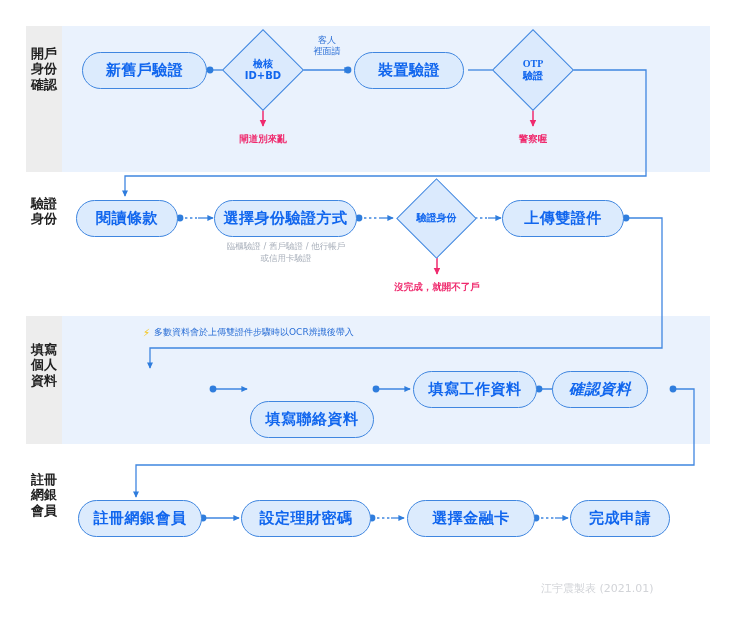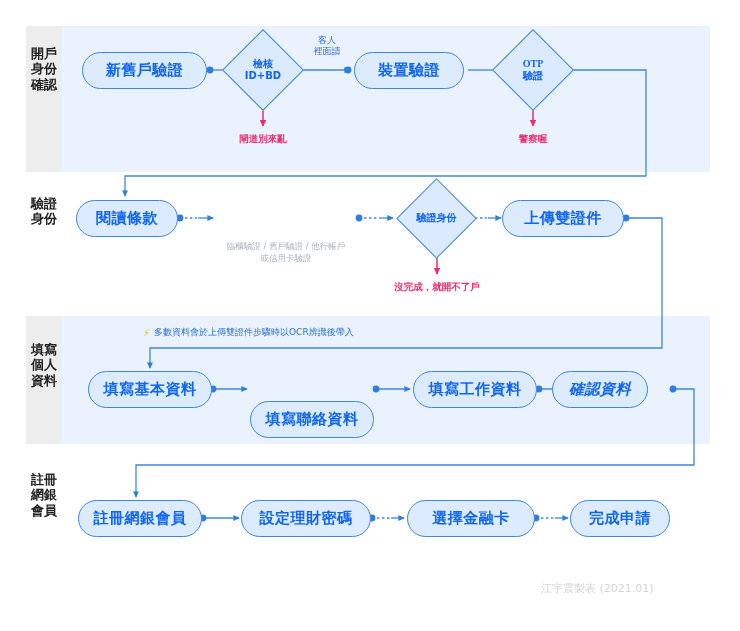--- a/index.html
+++ b/index.html
@@ -217,36 +217,36 @@
   <div class="node" style="left:354px;top:52px;width:110px;height:37px;">裝置驗證</div>
 
   <div class="diamond" style="left:504px;top:41px;width:58px;height:58px;"></div>
   <div class="diamond-text small" style="left:503px;top:41px;width:60px;height:58px;">OTP
 驗證</div>
 
   <div class="err-label" style="left:483px;top:133px;width:100px;">警察喔</div>
 
   <div class="node" style="left:76px;top:200px;width:102px;height:37px;">閱讀條款</div>
 
+  <div class="node" style="left:214px;top:200px;width:143px;height:37px;">選擇身份驗證方式</div>
   <div class="sub-label" style="left:211px;top:240px;width:150px;">臨櫃驗證 / 舊戶驗證 / 他行帳戶
 或信用卡驗證</div>
 
   <div class="diamond" style="left:408px;top:190px;width:57px;height:57px;"></div>
   <div class="diamond-text small" style="left:404px;top:190px;width:65px;height:57px;">驗證身份</div>
 
   <div class="err-label" style="left:377px;top:281px;width:120px;">沒完成，就開不了戶</div>
 
   <div class="node" style="left:502px;top:200px;width:122px;height:37px;">上傳雙證件</div>
 
   <div class="note" style="left:143px;top:326px;">
     <span class="bolt">⚡</span>
     <span>多數資料會於上傳雙證件步驟時以OCR辨識後帶入</span>
   </div>
 
-  <div class="node" style="left:88px;top:371px;width:124px;height:37px;">填寫基本資料</div>
 
   <div class="node" style="left:250px;top:371px;width:124px;height:37px;margin-top:30px;">填寫聯絡資料</div>
 
   <div class="node" style="left:413px;top:371px;width:124px;height:37px;">填寫工作資料</div>
 
   <div class="node" style="left:552px;top:371px;width:96px;height:37px;font-style:italic;">確認資料</div>
 
   <div class="node" style="left:78px;top:500px;width:124px;height:37px;">註冊網銀會員</div>
 
   <div class="node" style="left:241px;top:500px;width:130px;height:37px;">設定理財密碼</div>

